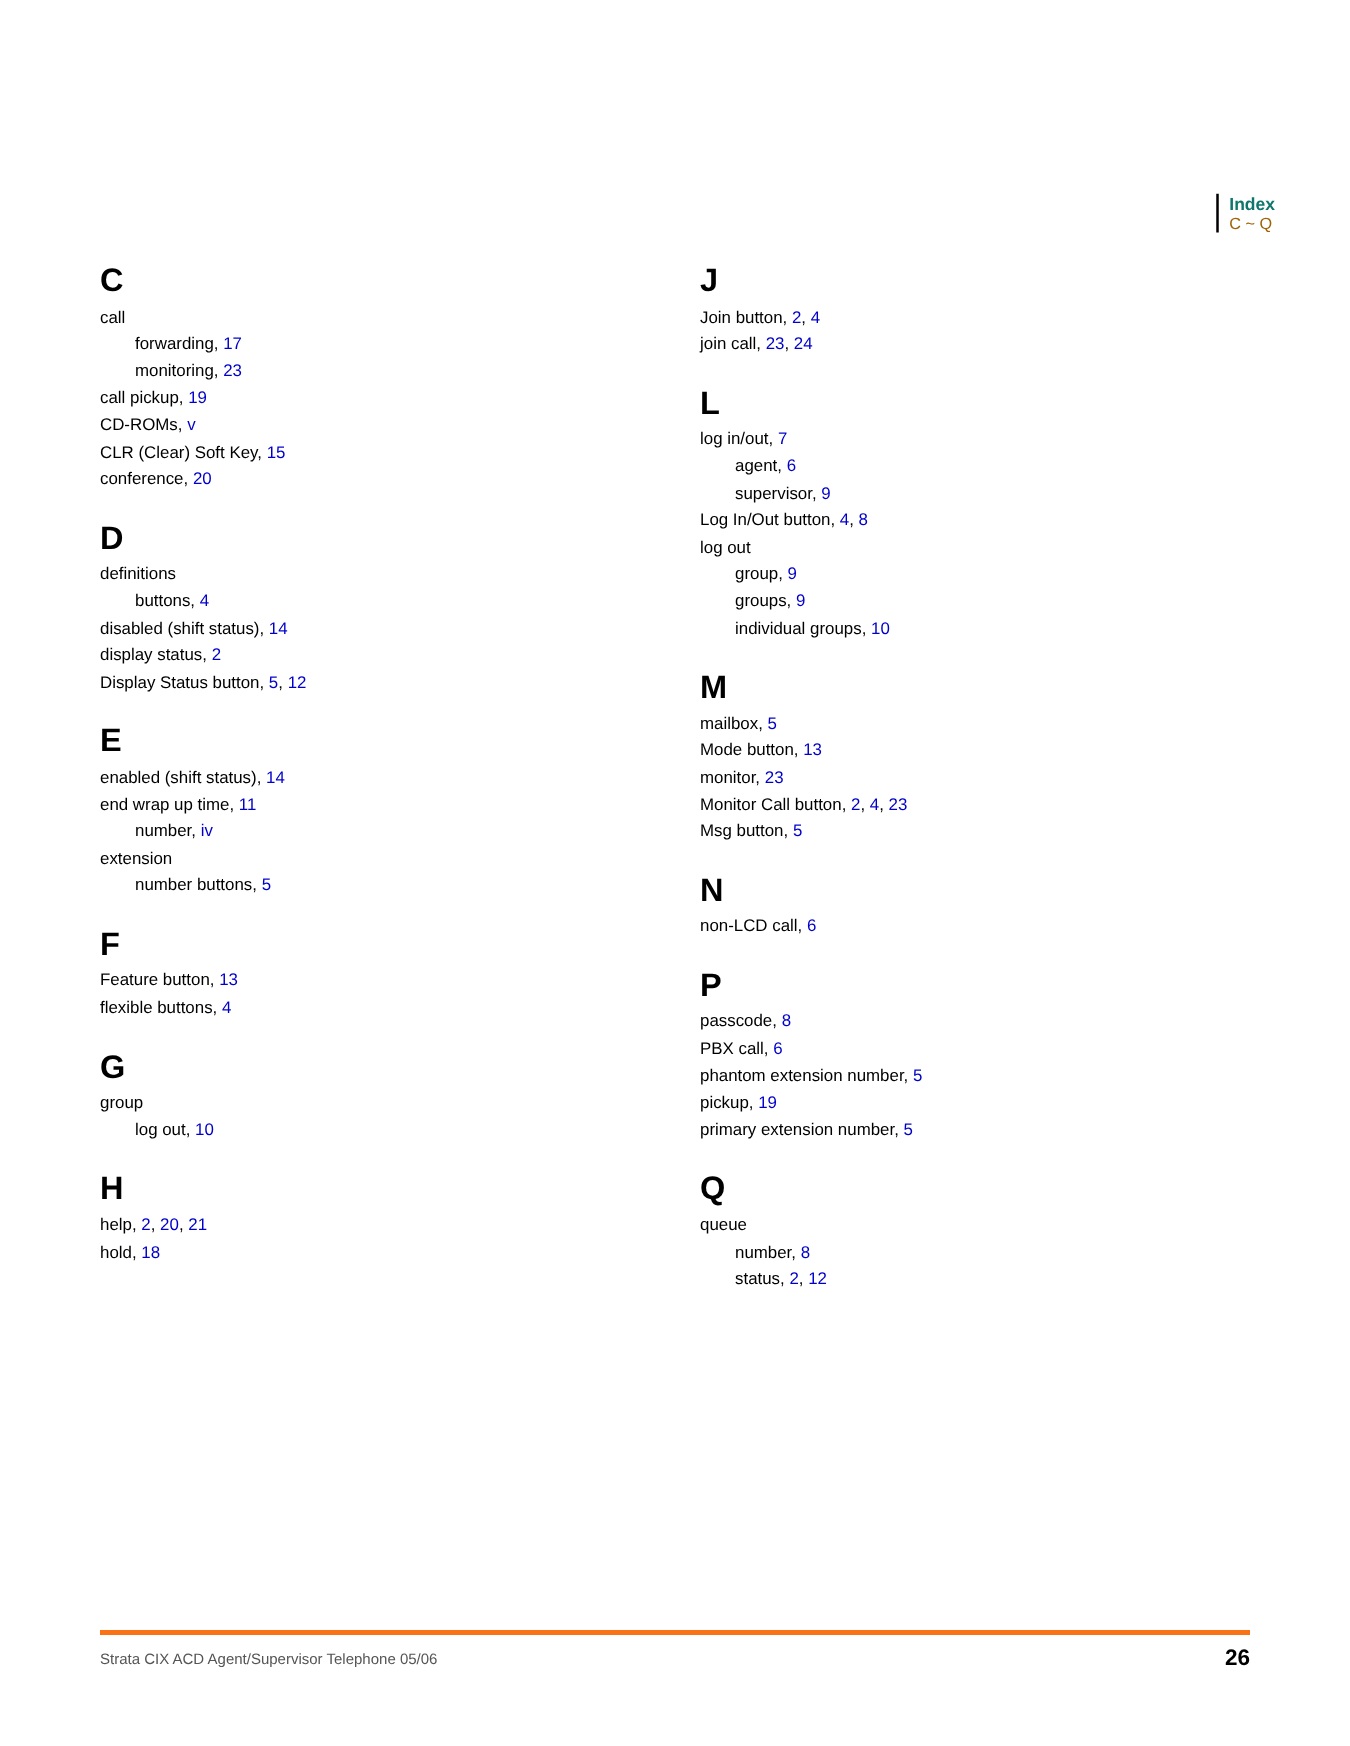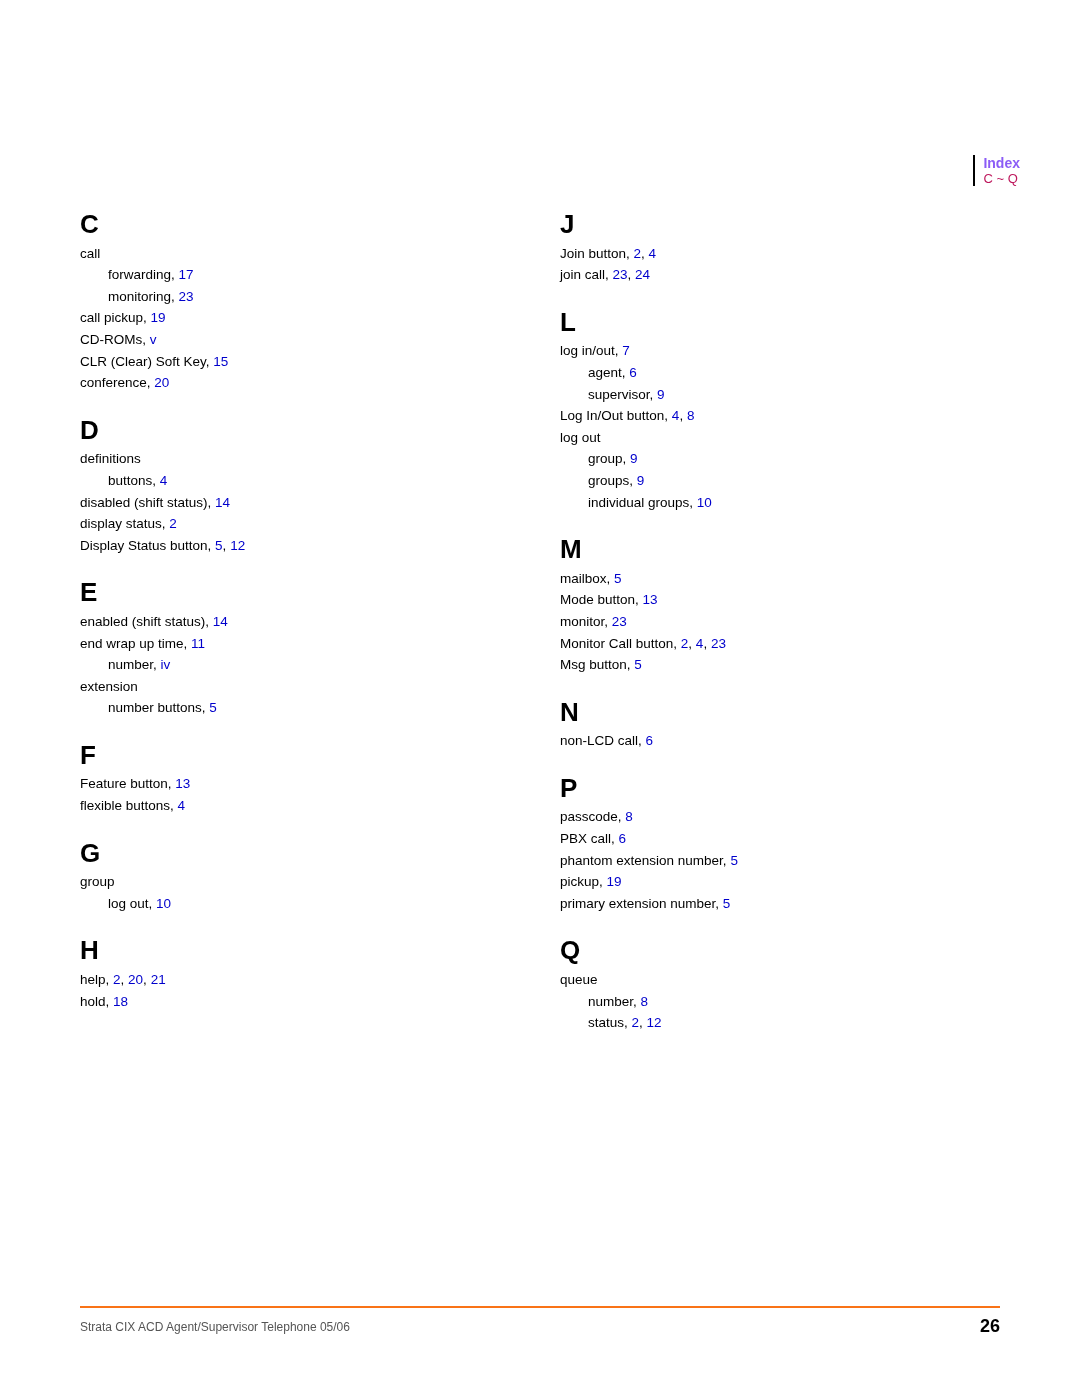--- a/index.html
+++ b/index.html
@@ -31,26 +31,26 @@
 
     .header-tab-content {
       border-left: 2px solid #000;
       padding-left: 8px;
       text-align: left;
     }
 
     .header-index-title {
       font-weight: bold;
       font-size: 14px;
-      color: #8b5cf6;
+      color: #0f766e;
     }
 
     .header-range {
       font-size: 13px;
-      color: #be185d;
+      color: #a16207;
     }
 
     
     .content {
       position: absolute;
       top: 210px;
       left: 80px;
       right: 80px;
       bottom: 130px;
       display: flex;
@@ -94,21 +94,21 @@
       color: #0000cc;
       text-decoration: none;
     }
 
     
     .footer {
       position: absolute;
       bottom: 60px;
       left: 80px;
       right: 80px;
-      border-top: 2px solid #f97316;
+      border-top: 4px solid #f97316;
       padding-top: 8px;
       display: flex;
       justify-content: space-between;
       align-items: center;
     }
 
     .footer-left {
       font-size: 12px;
       color: #555;
     }

